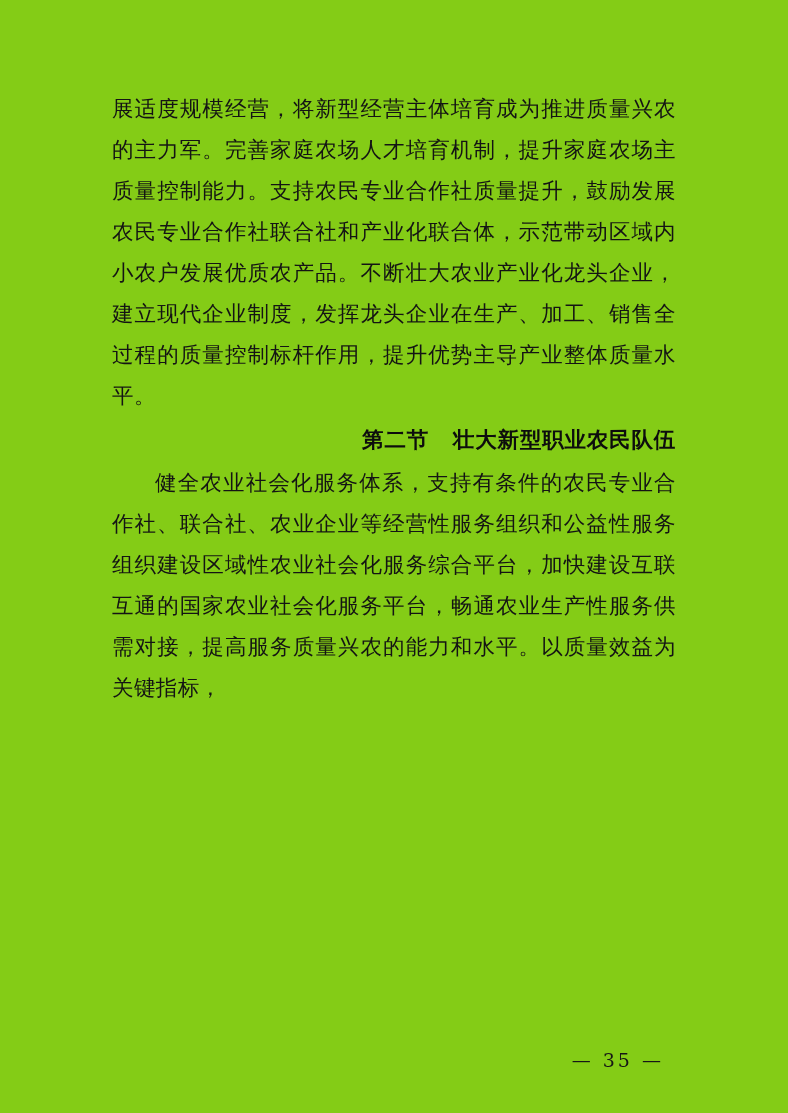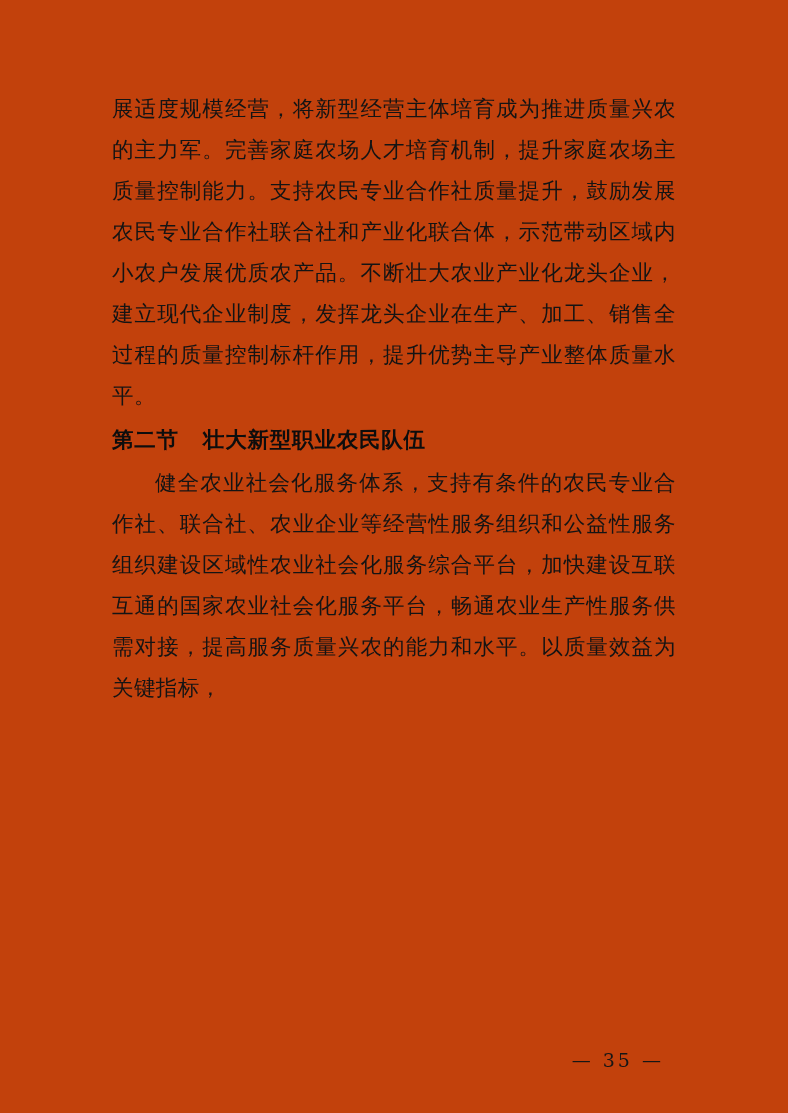--- a/index.html
+++ b/index.html
@@ -4,21 +4,21 @@
 <style>
   html, body {
     margin: 0;
     padding: 0;
     background: #ffffff;
   }
   .page {
     position: relative;
     width: 788px;
     height: 1113px;
-    background: #c2410c;
+    background: #84cc16;
     overflow: hidden;
     font-family: "DejaVu Serif", "Liberation Serif", serif;
     color: #111111;
   }
   .content {
     position: absolute;
     left: 112px;
     top: 88px;
     width: 564px;
   }
@@ -31,21 +31,21 @@
     margin: 0 0 0 0;
     color: #141414;
   }
   .para.indent {
     text-indent: 43px;
   }
   .section-heading {
     font-size: 21.5px;
     line-height: 41px;
     font-weight: bold;
-    text-align: left;
+    text-align: right;
     letter-spacing: 0.8px;
     margin: 3px 0 2px 0;
     color: #0d0d0d;
   }
   .section-heading .sec-no {
     margin-right: 24px;
   }
   .page-number {
     position: absolute;
     right: 124px;

